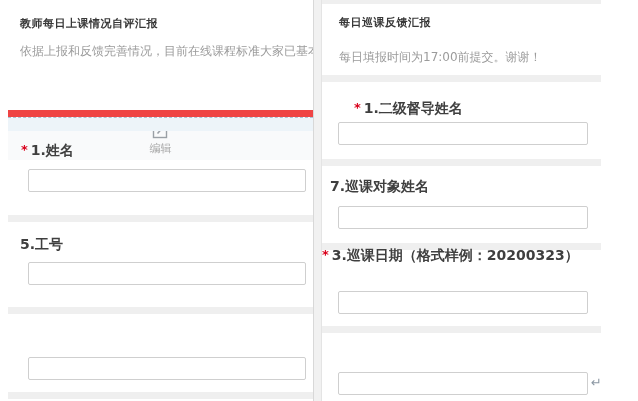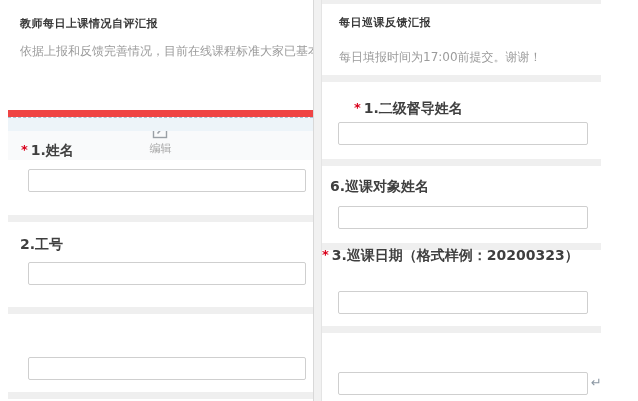--- a/index.html
+++ b/index.html
@@ -84,21 +84,21 @@
     <div class="dashed-divider"></div>
     <div class="drop-highlight"></div>
 
     <div class="q-label" style="left:4px; top:142px;margin-left:9px;">
       <span class="req">*</span><span>1.姓名</span>
     </div>
     <input class="q-input" style="top: 169px;" type="text" value="">
     <div class="sep" style="top:215px;"></div>
 
     <div class="q-label" style="left:12px; top:236px;">
-      <span>2.工号</span>
+      <span>5.工号</span>
     </div>
     <input class="q-input" style="top: 262px;" type="text" value="">
     <div class="sep" style="top:307px;"></div>
 
     <input class="q-input" style="top: 357px;" type="text" value="">
     <div class="sep" style="top:392px;"></div>
   </div>
 
   <div id="panel-gap"></div>
 
@@ -109,21 +109,21 @@
     <div class="form-desc" style="left:17px; top:49px;">每日填报时间为17:00前提交。谢谢！</div>
     <div class="sep" style="top:75px;"></div>
 
     <div class="q-label" style="left:0px; top:100px;padding-left:32px;">
       <span class="req">*</span><span>1.二级督导姓名</span>
     </div>
     <input class="q-input" style="top: 122px;" type="text" value="">
     <div class="sep" style="top:159px;"></div>
 
     <div class="q-label" style="left:8px; top:178px;">
-      <span>6.巡课对象姓名</span>
+      <span>7.巡课对象姓名</span>
     </div>
     <input class="q-input" style="top: 206px;" type="text" value="">
     <div class="sep" style="top:243px;"></div>
 
     <div class="q-label" style="left:0px; top:247px;text-align:center;">
       <span class="req">*</span><span>3.巡课日期（格式样例：20200323）</span>
     </div>
     <input class="q-input" style="top: 291px;" type="text" value="">
     <div class="sep" style="top:326px;"></div>
 

